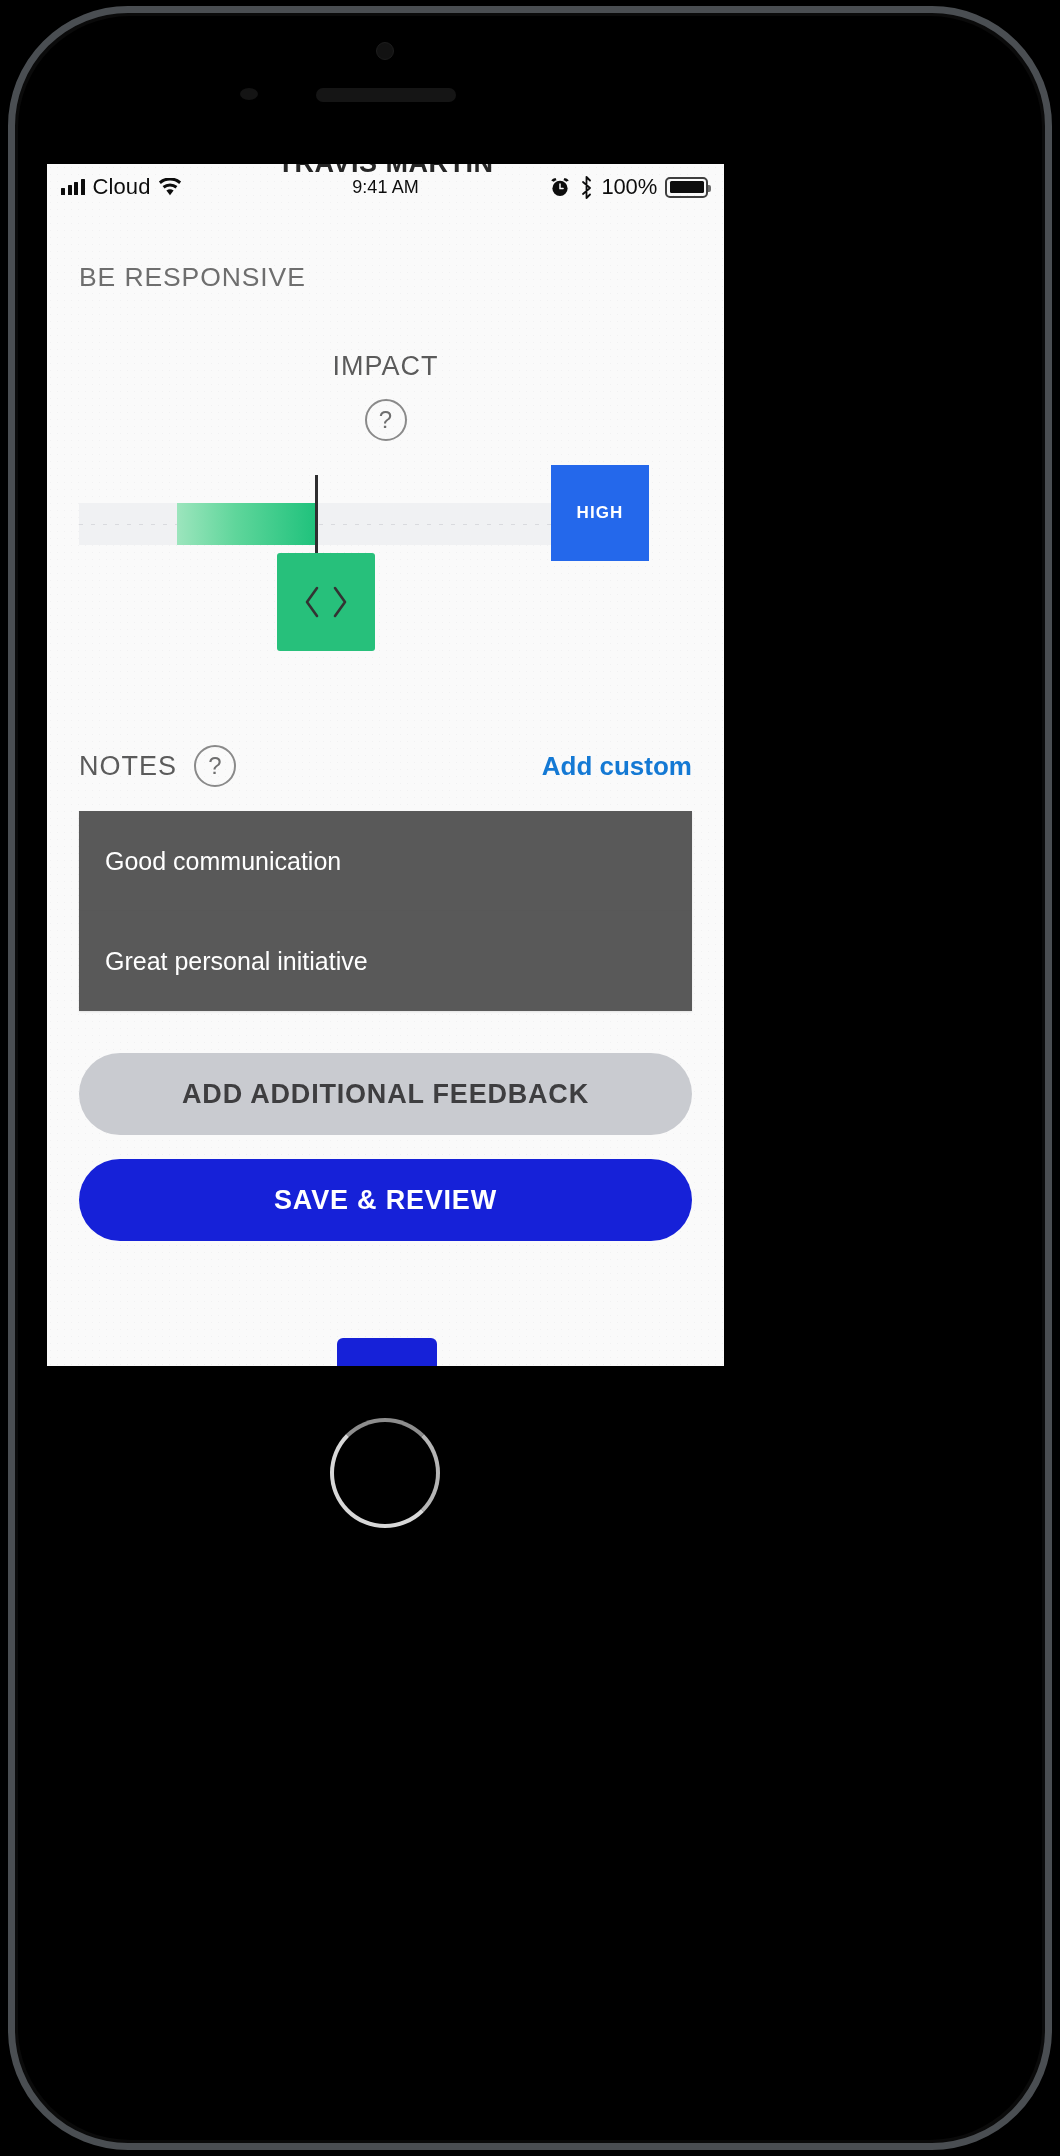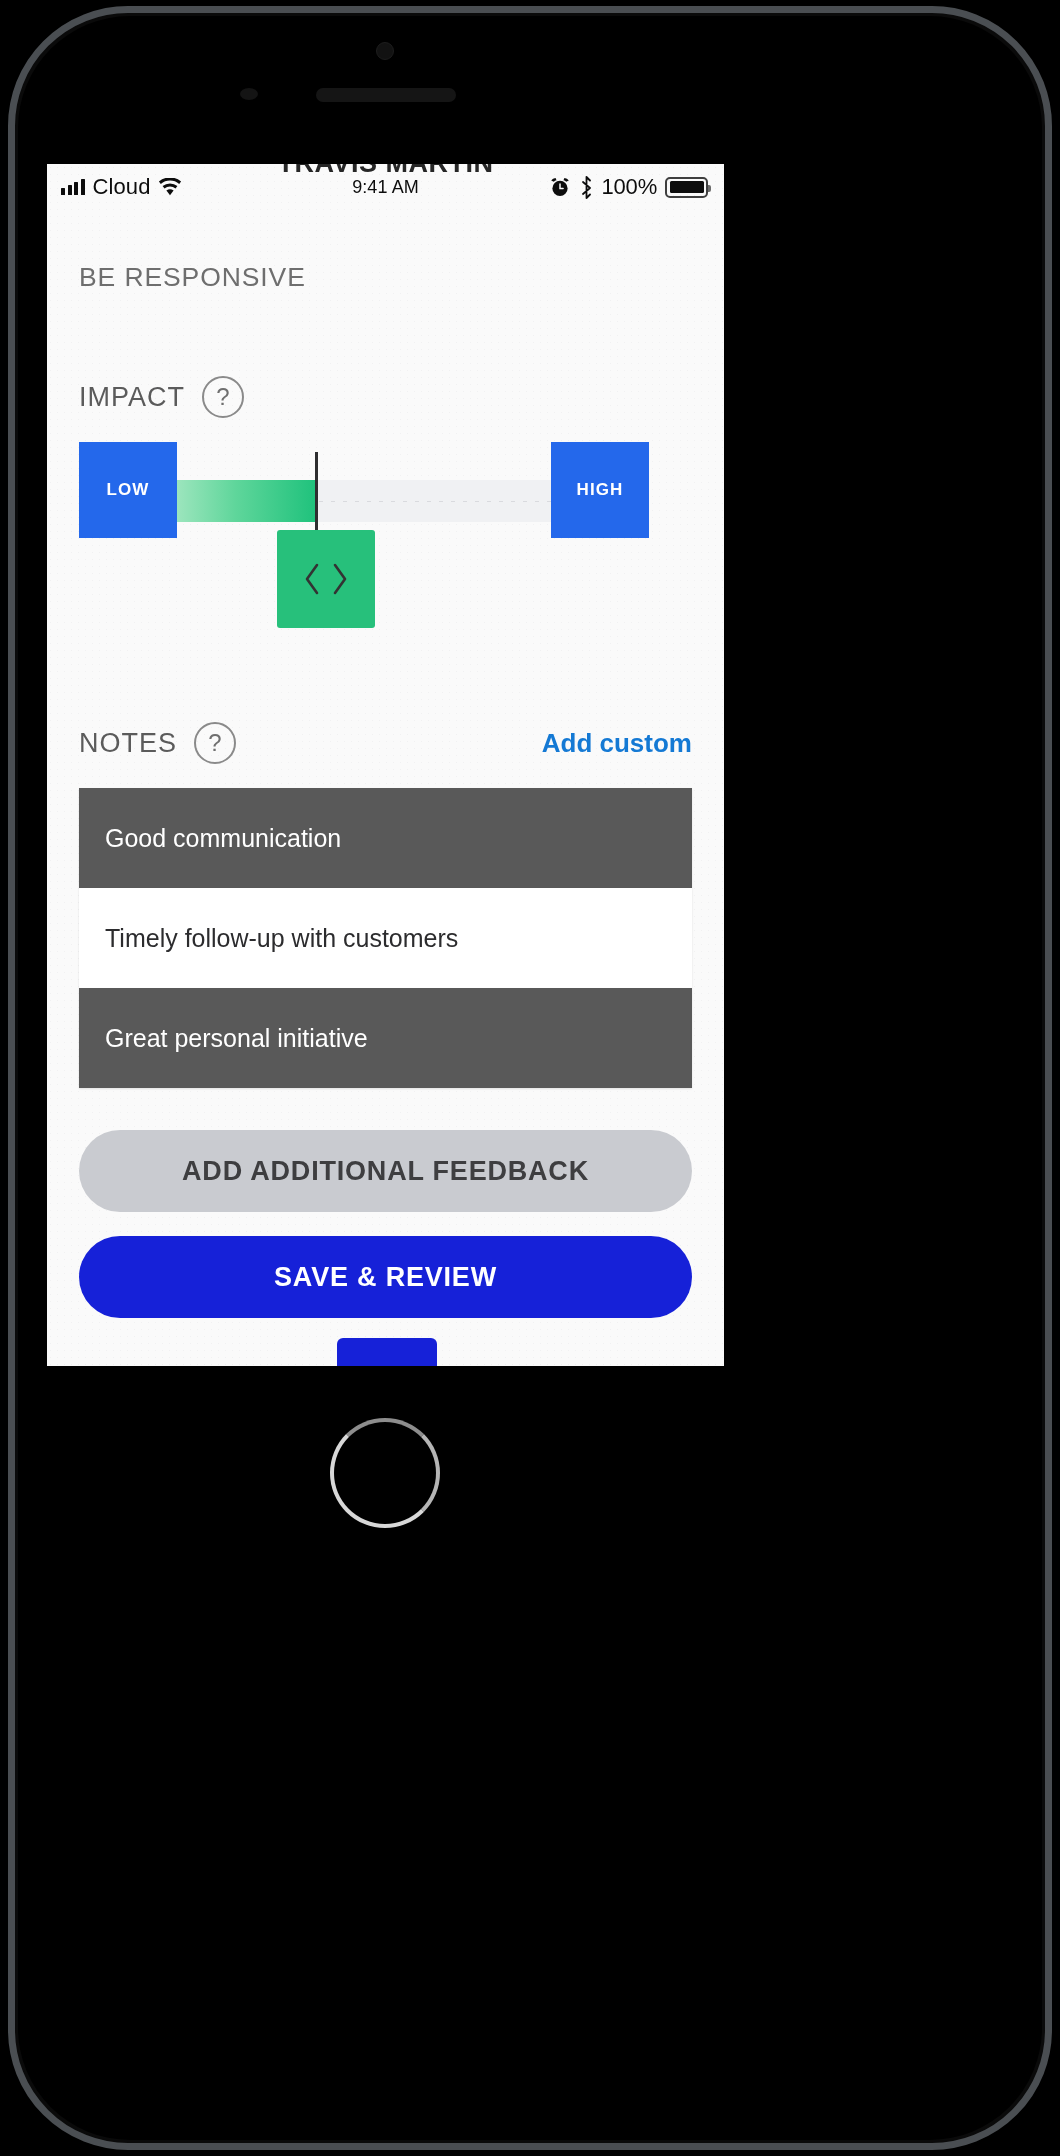--- a/index.html
+++ b/index.html
@@ -195,21 +195,21 @@
     flex: 0 0 auto;
   }
   .sec-head .spacer { flex: 1; }
   .link-action {
     font-size: 26px;
     font-weight: 700;
     color: #1479d4;
     cursor: pointer;
   }
 
-  #impact-head { margin-top: 83px; }
+  #impact-head { margin-top: 58px; flex-direction: column; }
 
   
   .slider-wrap {
     position: relative;
     margin-top: 24px;
     height: 196px;
     width: 570px;
   }
   .slider-track {
     position: absolute;
@@ -380,41 +380,39 @@
 
 
       <div class="sec-head" id="impact-head">
         <span class="sec-label">IMPACT</span>
         <span class="help-bubble">?</span>
       </div>
 
       <div class="slider-wrap">
         <div class="slider-track"></div>
         <div class="slider-fill"></div>
-        <div class="cap cap-low">LOW</div>
         <div class="cap cap-high">HIGH</div>
         <div class="needle"></div>
         <div class="thumb">
           <svg width="64" height="44" viewBox="0 0 64 44">
             <path d="M23 8 13 22l10 14" stroke="#333" stroke-width="2.6" fill="none" stroke-linecap="round" stroke-linejoin="round"></path>
             <path d="M41 8 51 22 41 36" stroke="#333" stroke-width="2.6" fill="none" stroke-linecap="round" stroke-linejoin="round"></path>
           </svg>
         </div>
       </div>
 
       <div class="sec-head" id="notes-head">
         <span class="sec-label">NOTES</span>
         <span class="help-bubble">?</span>
         <span class="spacer"></span>
         <span class="link-action">Add custom</span>
       </div>
 
       <div class="note-list">
         <div class="note-card selected">Good communication</div>
-        <div class="note-card unselected">Timely follow-up with customers</div>
         <div class="note-card selected">Great personal initiative</div>
       </div>
 
       <div class="btn-secondary">ADD ADDITIONAL FEEDBACK</div>
       <div class="btn-primary">SAVE &amp; REVIEW</div>
     </div>
 
     <div class="bottom-ghost"></div>
   </div>
 </div>

